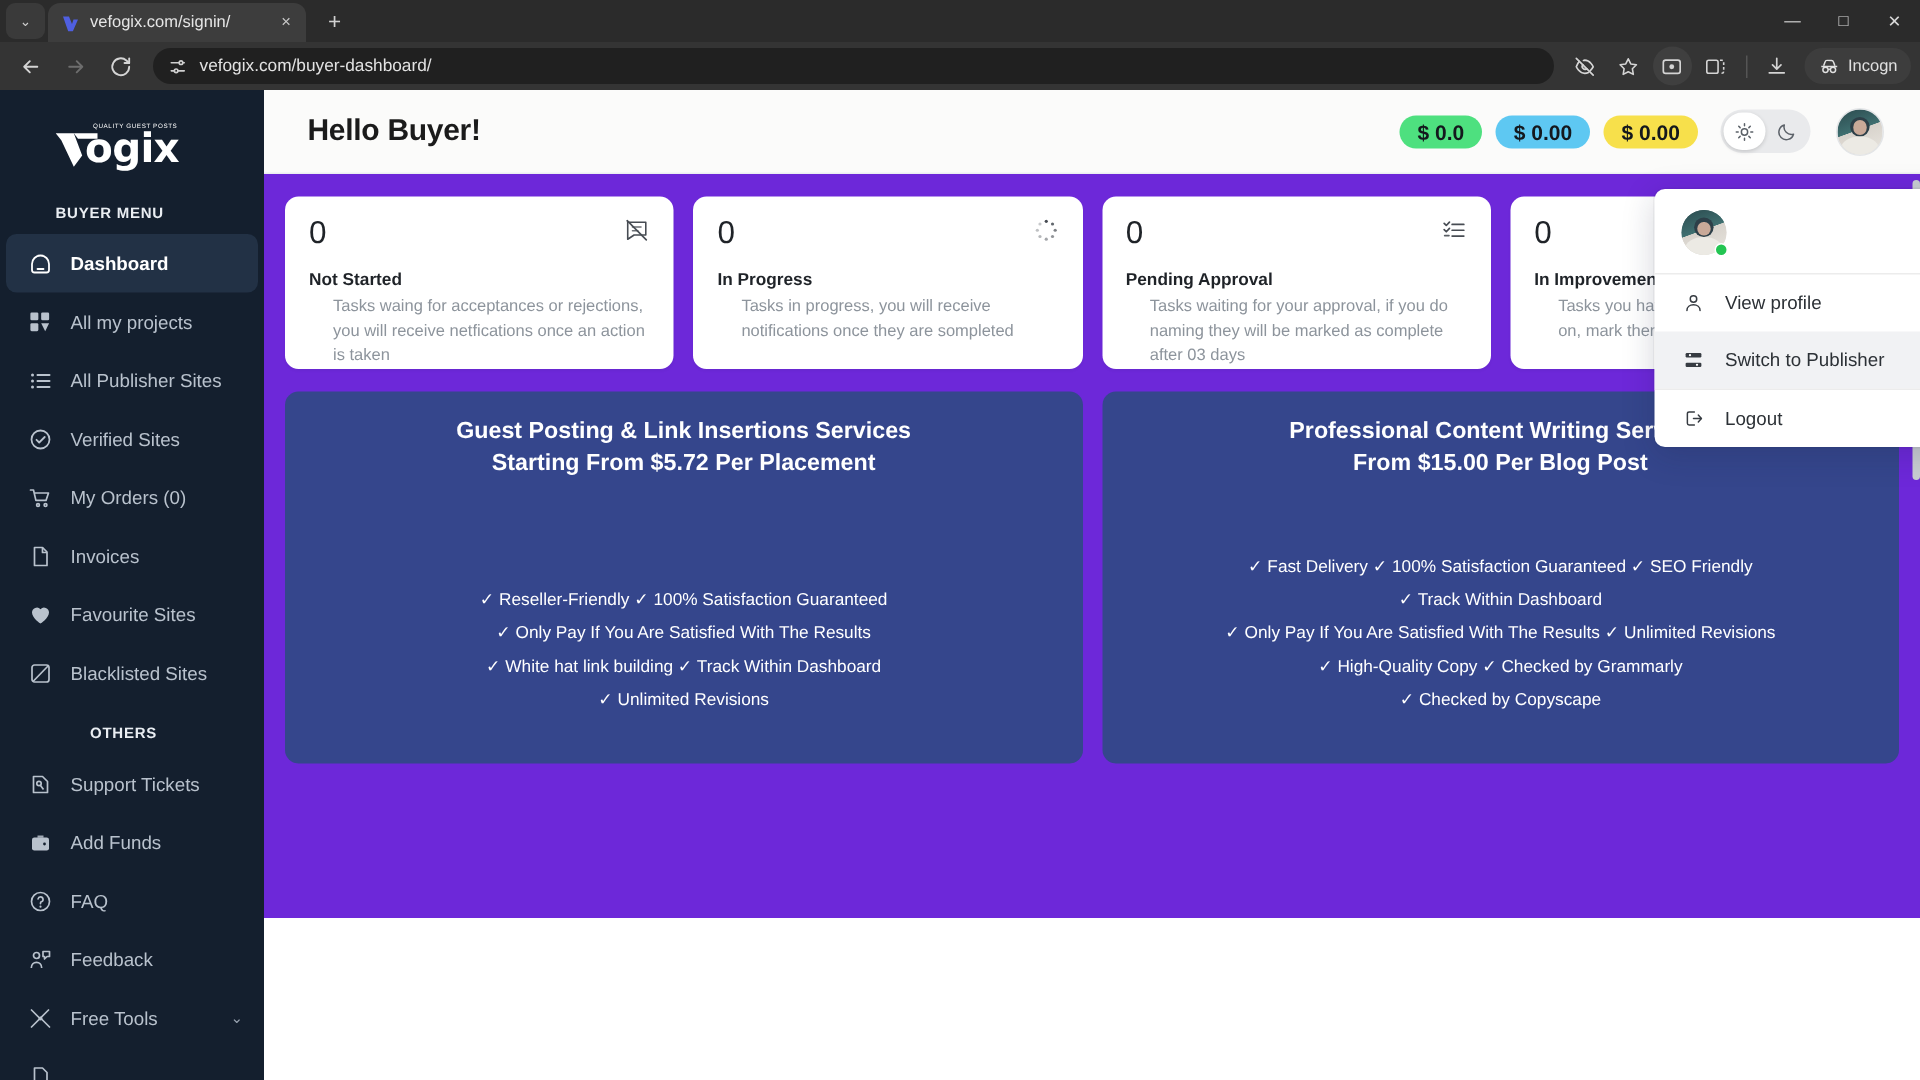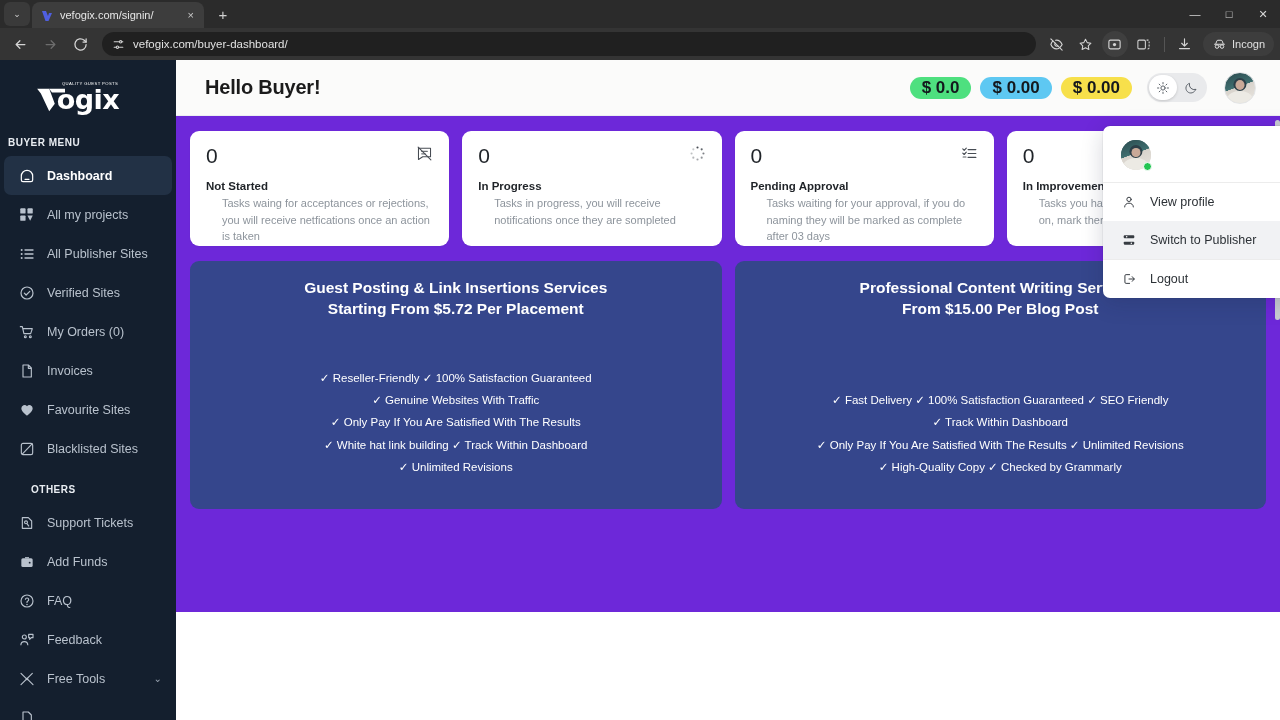--- a/index.html
+++ b/index.html
@@ -99,21 +99,21 @@
     color: #fff; font-size: 27px; font-weight: 700; letter-spacing: -0.5px;
     font-family: "DejaVu Sans", sans-serif;
   }
   .logo-tag {
     position: absolute; right: 1px; top: -3px;
     font-size: 4.2px; letter-spacing: 0.4px; color: #fff;
     white-space: nowrap;
   }
   .sb-section {
     font-size: 10px; font-weight: 700; letter-spacing: .5px;
-    color: #e9edf2; padding: 4px 0 8px 8px;
+    color: #e9edf2; padding: 4px 0 8px 8px; margin-left: 29px;
   }
   .sb-section.others { padding-top: 16px; padding-left: 31px; }
   .sb-item {
     display: flex; align-items: center; gap: 12px;
     height: 39px; padding: 0 10px 0 14px;
     color: #b9c2cd; font-size: 12.5px;
     border-radius: 7px; margin: 0 4px;
     position: relative;
   }
   .sb-item.active { background: #223145; color: #ffffff; font-weight: 600; }
@@ -132,21 +132,21 @@
   .topbar {
     height: 56px; background: #fbfbfa;
     display: flex; align-items: center; padding: 0 24px 0 29px;
     border-bottom: 1px solid #eceff1;
   }
   .greeting { font-size: 20px; font-weight: 600; color: #1b1b1b; letter-spacing: -0.2px; }
   .topbar-right { margin-left: auto; display: flex; align-items: center; gap: 9px; }
   .badge {
     height: 22px; border-radius: 12px; padding: 0 12px;
     display: flex; align-items: center;
-    font-size: 17px; font-weight: 700; color: #14181d;
+    font-size: 14px; font-weight: 700; color: #14181d;
   }
   .badge.green  { background: #4ee07f; }
   .badge.blue   { background: #5ec8f2; }
   .badge.yellow { background: #f7e04b; }
   .theme-toggle {
     width: 60px; height: 29px; border-radius: 15px; background: #e9eaec;
     display: flex; align-items: center; padding: 2px; margin-left: 6px;
     position: relative;
   }
   .toggle-half {
@@ -615,37 +615,37 @@
 
         <div class="promos">
 
           <div class="promo">
             <div class="promo-title">
               <div>Guest Posting &amp; Link Insertions Services</div>
               <div>Starting From $5.72 Per Placement</div>
             </div>
             <div class="promo-list">
               <div class="promo-line">✓ Reseller-Friendly ✓ 100% Satisfaction Guaranteed</div>
-              <div class="promo-line">✓ Genuine Websites With Traffic</div>
               <div class="promo-line">✓ Only Pay If You Are Satisfied With The Results</div>
               <div class="promo-line">✓ White hat link building ✓ Track Within Dashboard</div>
               <div class="promo-line">✓ Unlimited Revisions</div>
             </div>
           </div>
 
           <div class="promo">
             <div class="promo-title">
               <div>Professional Content Writing Services</div>
               <div>From $15.00 Per Blog Post</div>
             </div>
             <div class="promo-list">
               <div class="promo-line">✓ Fast Delivery ✓ 100% Satisfaction Guaranteed ✓ SEO Friendly</div>
               <div class="promo-line">✓ Track Within Dashboard</div>
               <div class="promo-line">✓ Only Pay If You Are Satisfied With The Results ✓ Unlimited Revisions</div>
               <div class="promo-line">✓ High-Quality Copy ✓ Checked by Grammarly</div>
+              <div class="promo-line">✓ Checked by Copyscape</div>
             </div>
           </div>
         </div>
       </div>
 
       <div class="dropdown">
         <div class="dd-head">
           <div class="dd-avatar">
             <div class="inner">
               <div style="position:absolute;inset:0;background:linear-gradient(160deg,#2b4a4e 0%,#3f6f70 45%,#d8d3cc 46%,#e9e6e0 100%)"></div>

